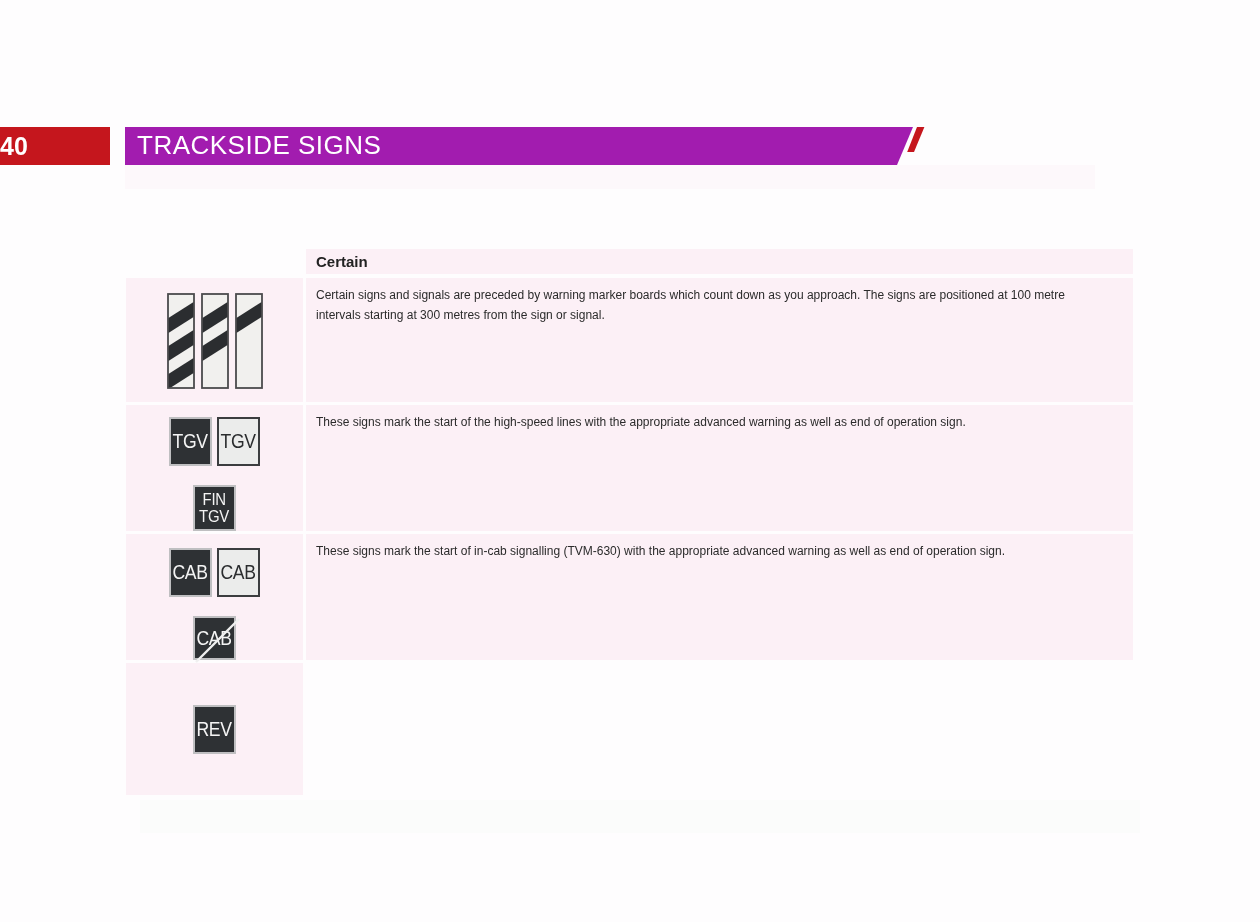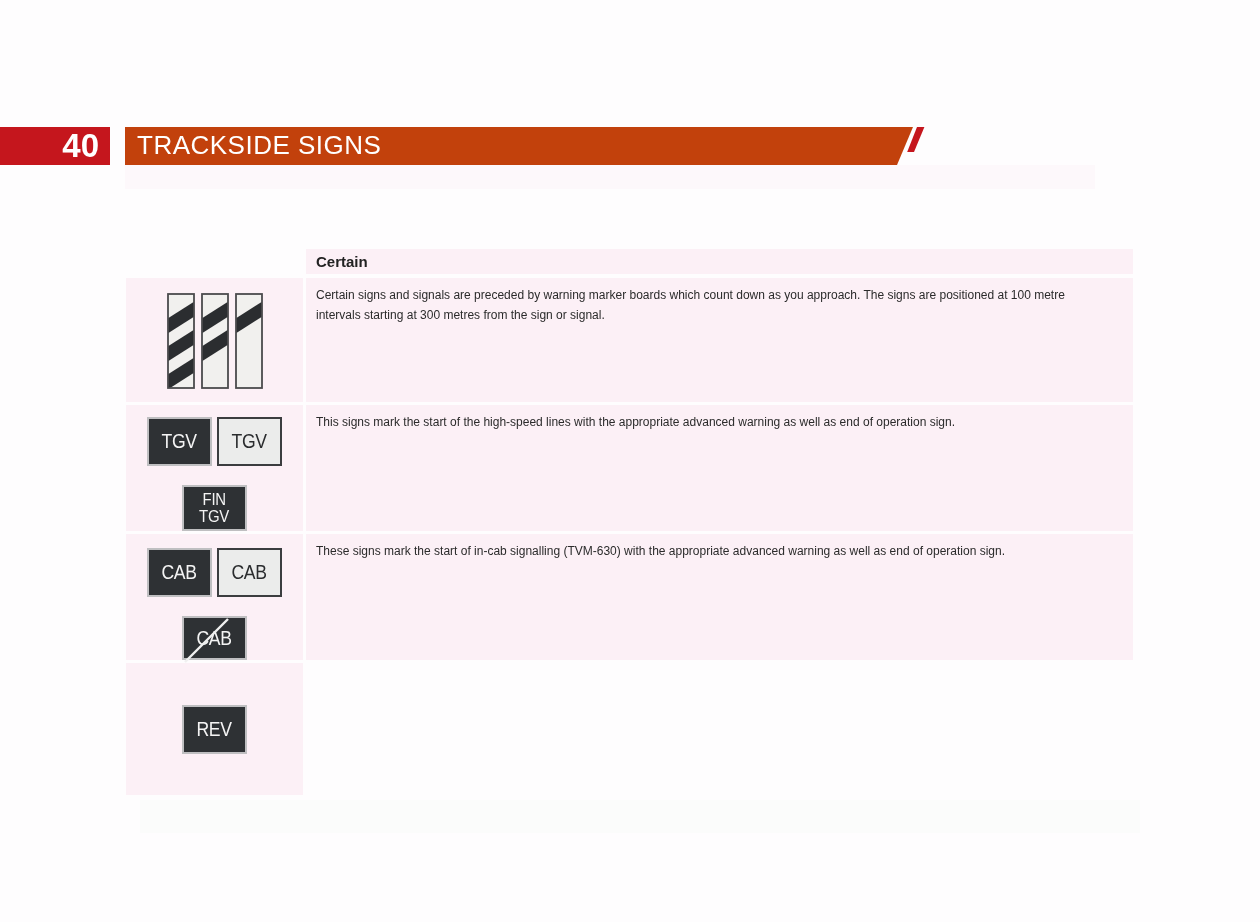--- a/index.html
+++ b/index.html
@@ -12,29 +12,29 @@
     background:#fefdfe;
     overflow:hidden;
   }
 
   
   .page-num-block {
     position:absolute; left:0; top:127px;
     width:110px; height:38px;
     background:#c5161d;
     color:#ffffff;
-    font-size:33px; font-weight:bold;
-    text-align:right;
+    font-size:25px; font-weight:bold;
+    text-align:left;
     line-height:38px;
     padding-right:11px;
   }
   .banner-main {
     position:absolute; left:125px; top:127px;
     width:788px; height:38px;
-    background:#c2410c;
+    background:#a21caf;
     clip-path:polygon(0 0, 100% 0, calc(100% - 16px) 100%, 0 100%);
     display:flex; align-items:center;
     padding-left:12px;
   }
   .banner-title {
     color:#ffffff;
     font-size:26px;
     letter-spacing:0.5px;
     font-weight:400;
     padding-bottom:2px;
@@ -84,21 +84,21 @@
   .row-2 { height:126px; }
   .row-3 { height:126px; }
   .row-4 { height:132px; }
 
   
   .boards { display:flex; gap:6px; margin-top:15px; }
 
   
   .sign-pair { display:flex; gap:5px; }
   .sign {
-    width:65px; height:49px;
+    width:43px; height:49px;
     display:flex; flex-direction:column;
     align-items:center; justify-content:center;
     font-size:20px;
     position:relative;
   }
   .sign .sign-label {
     display:inline-block;
     transform:scaleX(0.88);
     letter-spacing:-0.3px;
     white-space:nowrap;
@@ -194,21 +194,21 @@
           </div>
           <div class="sign light">
             <span class="sign-label">TGV</span>
           </div>
         </div>
         <div class="sign dark mt6">
           <span class="sign-label sm">FIN</span>
           <span class="sign-label sm">TGV</span>
         </div>
       </div>
-      <div class="cell cell-mean">This signs mark the start of the high-speed lines with the appropriate advanced warning as well as end of operation sign.</div>
+      <div class="cell cell-mean">These signs mark the start of the high-speed lines with the appropriate advanced warning as well as end of operation sign.</div>
     </div>
 
     <div class="t-row body-row row-3">
       <div class="cell cell-ex">
         <div class="sign-pair mt14">
           <div class="sign dark">
             <span class="sign-label">CAB</span>
           </div>
           <div class="sign light">
             <span class="sign-label">CAB</span>

